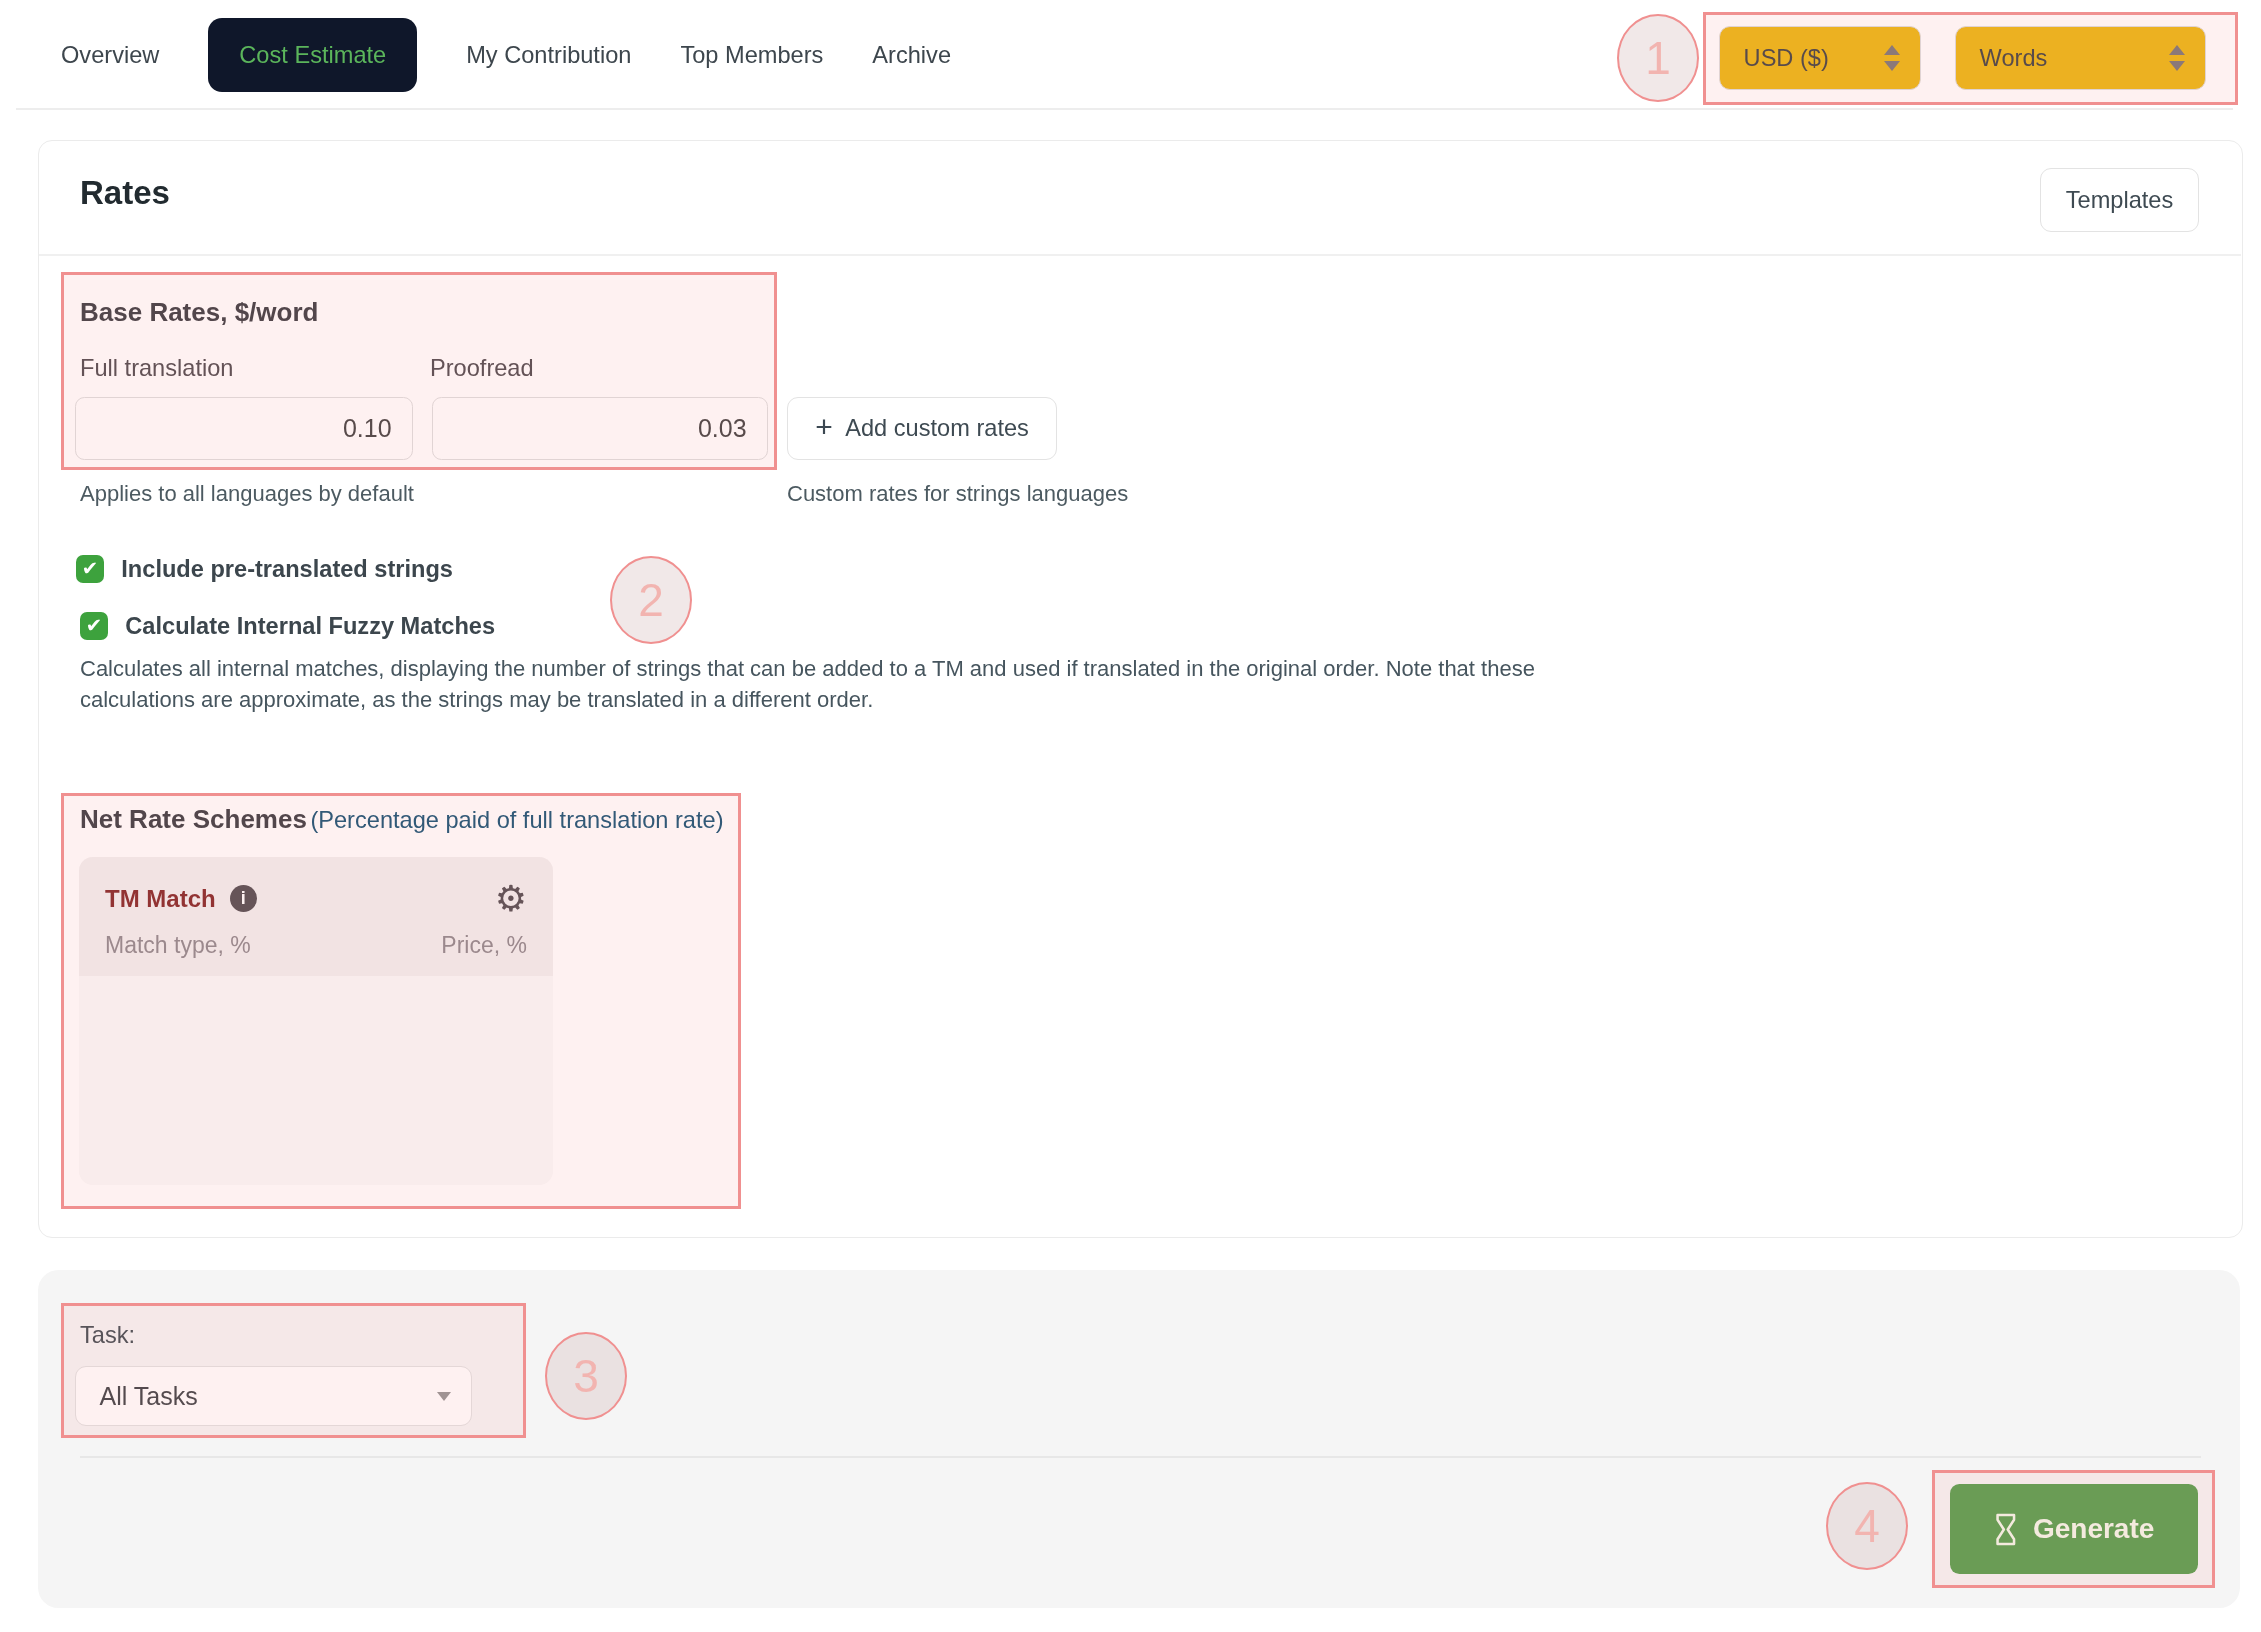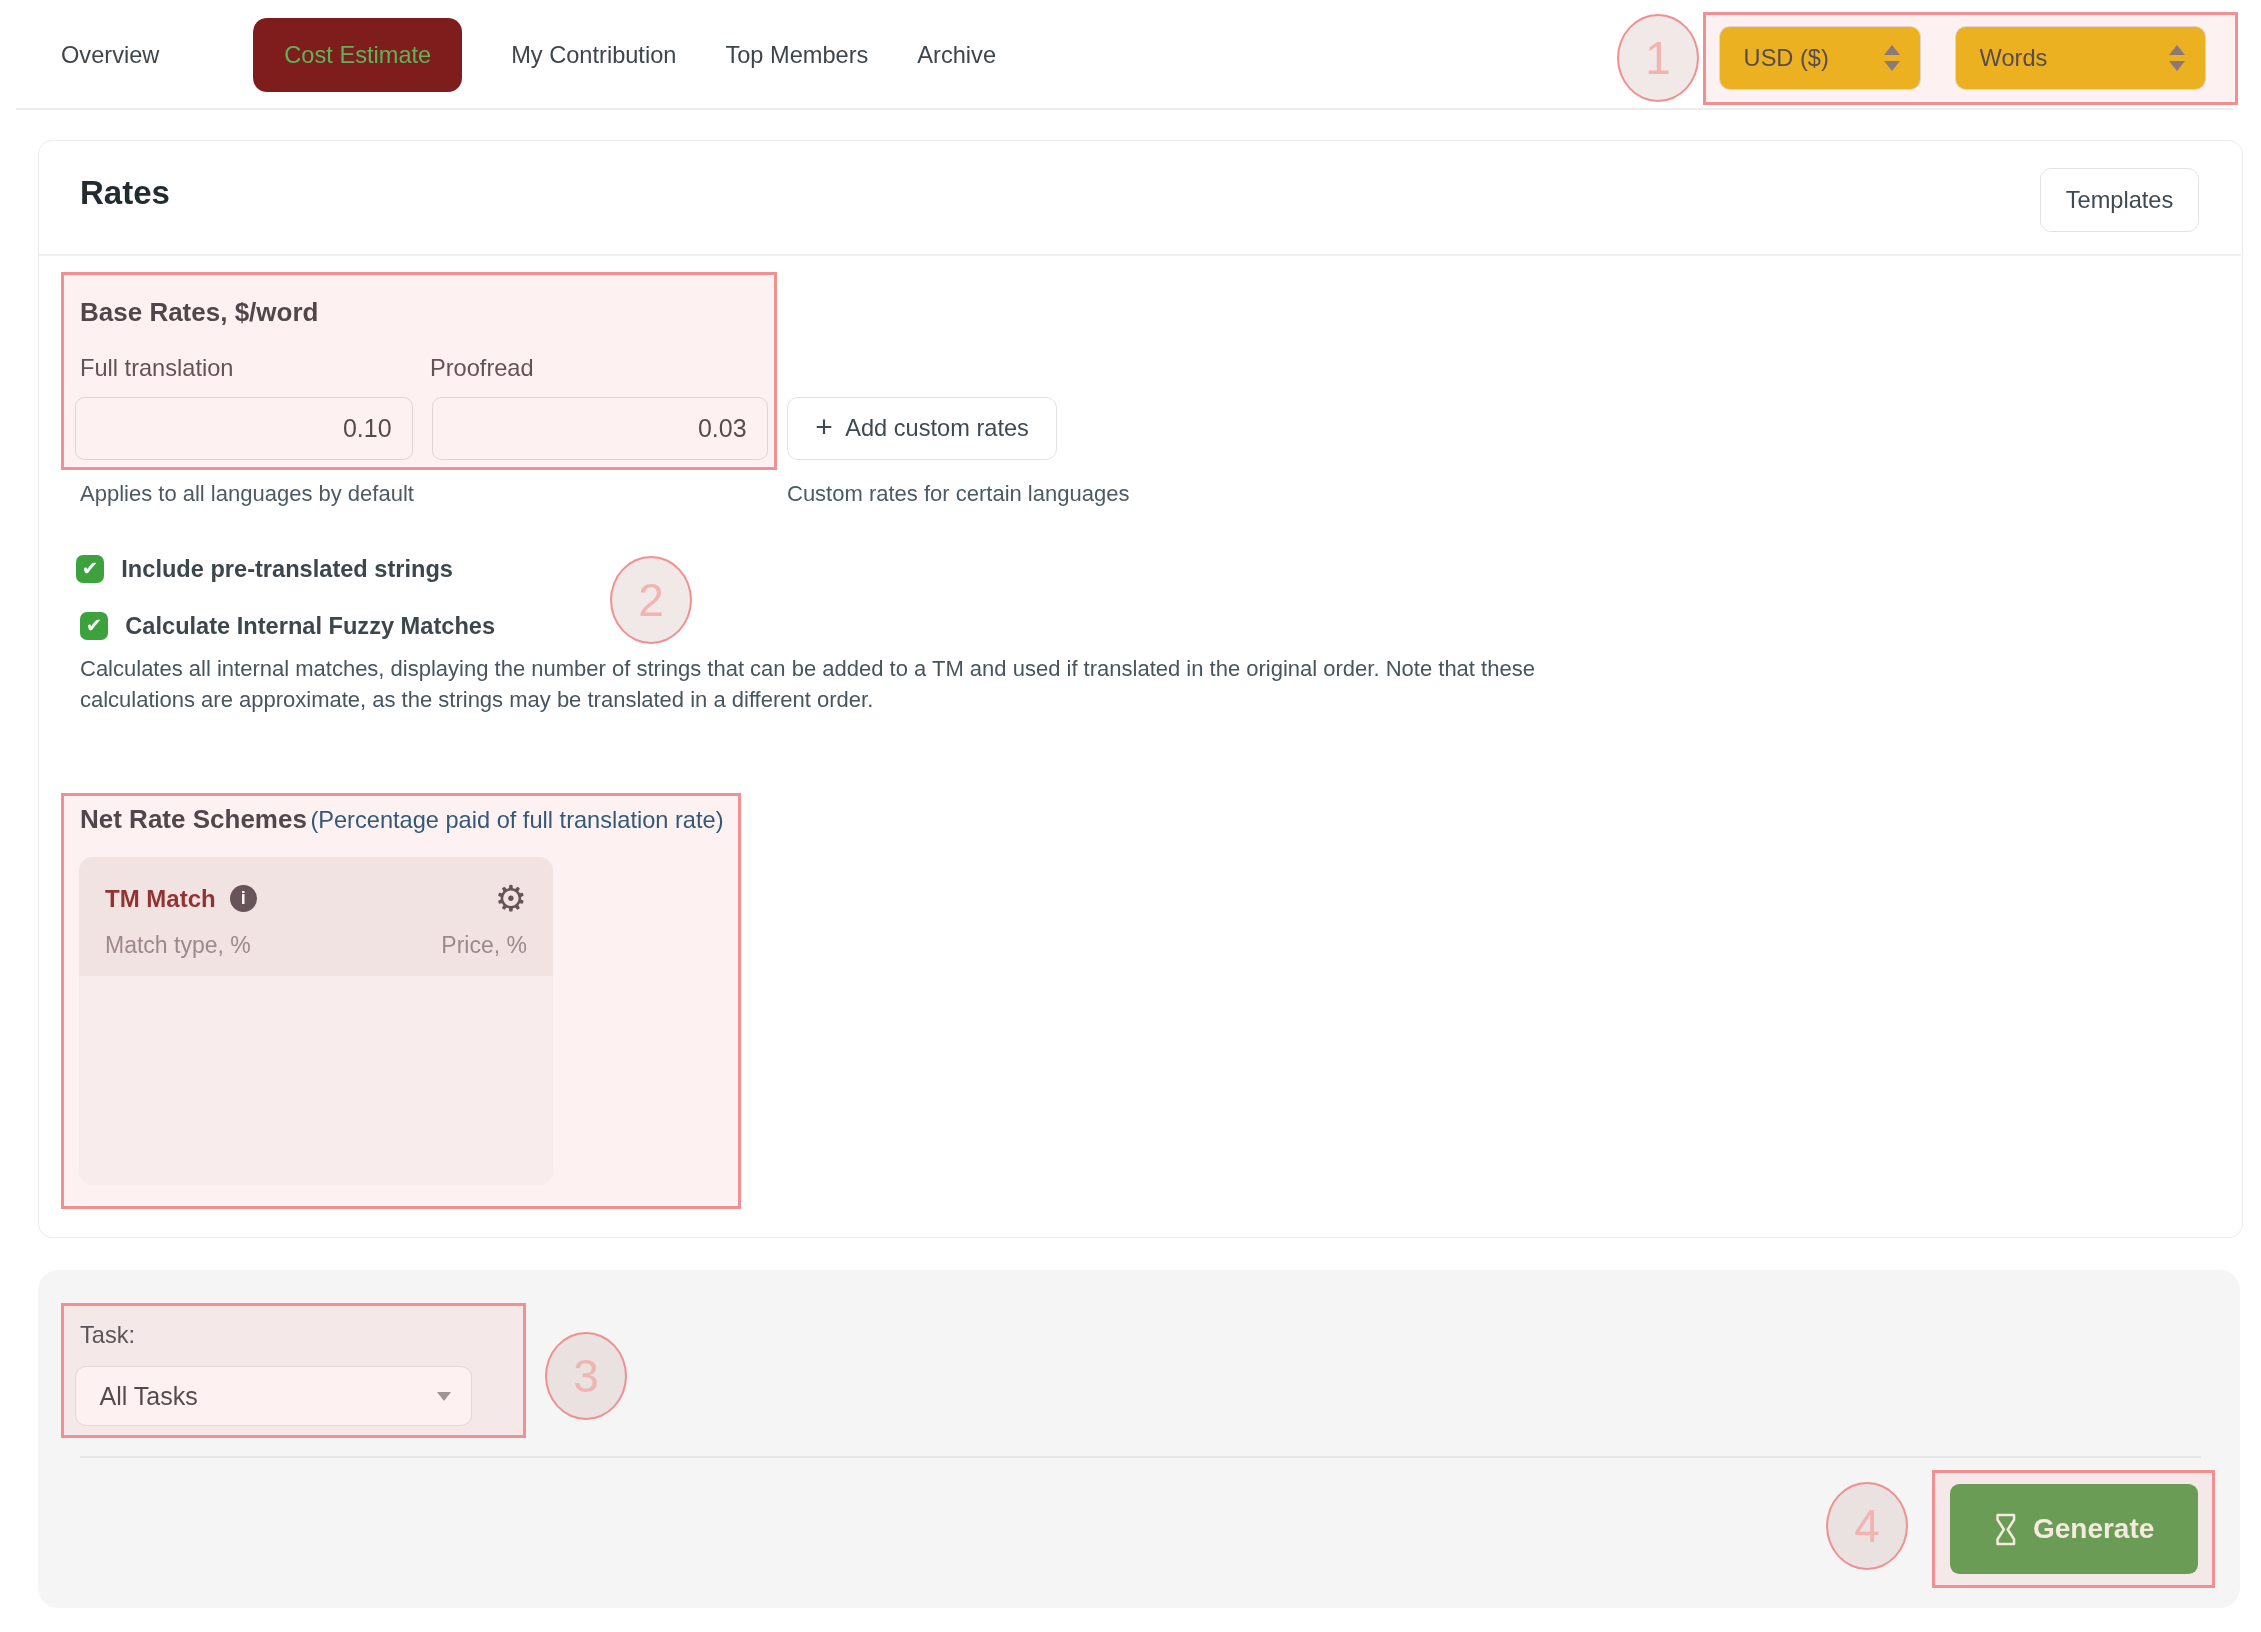--- a/index.html
+++ b/index.html
@@ -5,21 +5,21 @@
   * { margin:0; padding:0; box-sizing:border-box; }
   html,body { background:#ffffff; }
   body { font-family:"Liberation Sans", sans-serif; color:#37424a; }
   .page { position:relative; width:2261px; height:1632px; background:#fff; overflow:hidden; }
 
   
   .tabbar { position:absolute; left:0; top:0; width:2261px; height:110px; }
   .tabbar-divider { position:absolute; left:15.7px; top:108px; width:2217px; height:1.6px; background:#ededed; }
   .tabs { position:absolute; left:61px; top:0; height:110px; display:flex; align-items:center; gap:49px; }
   .tab { font-size:23.6px; color:#3d464d; white-space:nowrap; cursor:pointer; }
-  .tab.active { background:#7f1d1d; color:#5bb55b; border-radius:14px; padding:23.6px 31px;margin-left:45px; }
+  .tab.active { background:#0f172a; color:#5bb55b; border-radius:14px; padding:23.6px 31px; }
 
   .select-box { position:absolute; background:#eab308; border:1.6px solid #dcdcdc; border-radius:11px;
                 display:flex; align-items:center; justify-content:space-between; padding:0 20.4px 0 23.6px;
                 font-size:23.6px; color:#3a3a3a; cursor:pointer; }
   .stepper { display:flex; flex-direction:column; align-items:center; gap:5.5px; }
   .tri-up { width:0; height:0; border-left:8.6px solid transparent; border-right:8.6px solid transparent; border-bottom:10.2px solid #777070; }
   .tri-down { width:0; height:0; border-left:8.6px solid transparent; border-right:8.6px solid transparent; border-top:10.2px solid #777070; }
 
   
   .card { position:absolute; left:38px; top:140px; width:2205px; height:1098px; background:#fff;
@@ -119,21 +119,21 @@
   <div class="section-heading" style="position:absolute; left:80px; top:297px;">Base Rates, $/word</div>
   <div class="field-label" style="position:absolute; left:80px; top:355px;">Full translation</div>
   <div class="field-label" style="position:absolute; left:430px; top:355px;">Proofread</div>
   <input class="text-input" style="position: absolute; left: 75px; top: 397px; width: 338px; height: 63px;" value="0.10">
   <input class="text-input" style="position: absolute; left: 432px; top: 397px; width: 336px; height: 63px;" value="0.03">
   <div class="btn-outline add-rates-btn">
     <span class="plus-glyph">+</span>
     <span>Add custom rates</span>
   </div>
   <div class="helper" style="position:absolute; left:80px; top:481px;">Applies to all languages by default</div>
-  <div class="helper" style="position:absolute; left:787px; top:481px;">Custom rates for certain languages</div>
+  <div class="helper" style="position:absolute; left:787px; top:481px;">Custom rates for strings languages</div>
 
   <div class="check-row" style="left:76px; top:555px;justify-content:center;">
     <span class="checkbox"></span>
     <span class="check-label">Include pre-translated strings</span>
   </div>
   <div class="check-row" style="left:80px; top:612px;">
     <span class="checkbox"></span>
     <span class="check-label">Calculate Internal Fuzzy Matches</span>
   </div>
   <div class="note">Calculates all internal matches, displaying the number of strings that can be added to a TM and used if translated in the original order. Note that these calculations are approximate, as the strings may be translated in a different order.</div>

